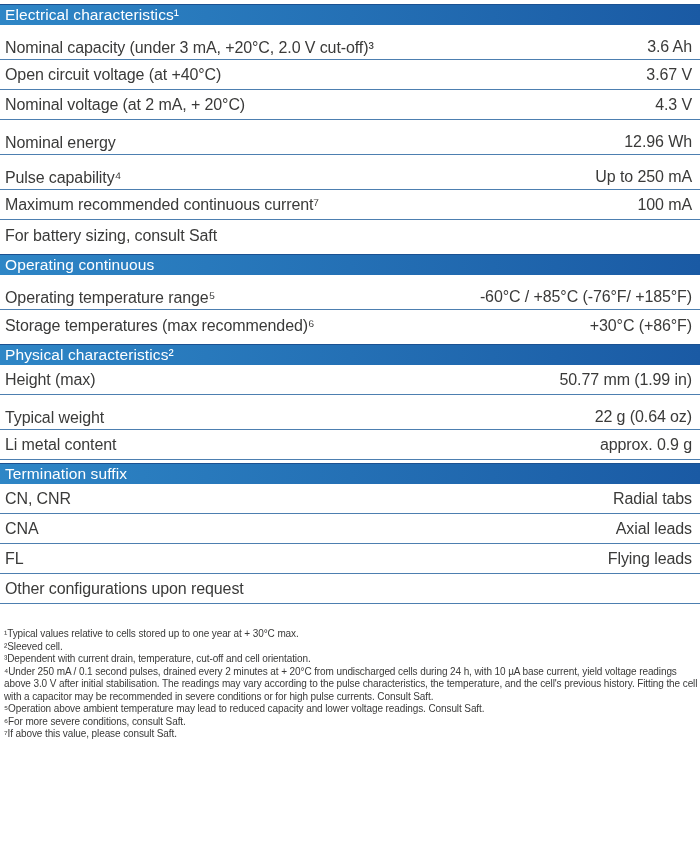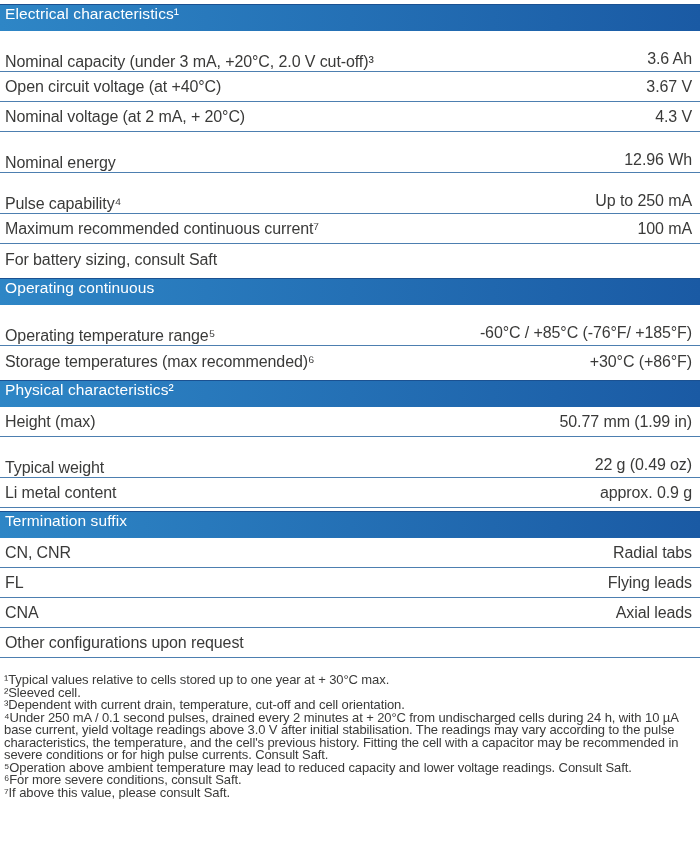--- a/index.html
+++ b/index.html
@@ -6,23 +6,24 @@
   body {
     width: 700px;
     font-family: "Liberation Sans", sans-serif;
     color: var(--text, #3a3a39);
     -webkit-font-smoothing: antialiased;
   }
   .page { padding-top: 1px; }
 
   .sec-header {
     margin-top: 3px;
-    height: 27px;
+    height: 21px;
     box-sizing: border-box;
     display: flex;
+    align-items: center;
     padding-left: 5px;
     color: var(--header-text, #fff);
     font-size: 15.5px;
     letter-spacing: 0.1px;
     background: linear-gradient(90deg, var(--header-left, #2e86c6), var(--header-right, #1a5aa4));
     border-top: 1px solid var(--header-top-edge, #1b5191);
   }
 
   .row {
     display: flex;
@@ -30,28 +31,28 @@
     align-items: center;
     min-height: 29px;
     border-bottom: 1.7px solid var(--line, #4d7fb0);
     padding: 0 8px 0 5px;
     font-size: 16px;
     letter-spacing: -0.1px;
   }
   .row .label { white-space: pre; }
   .row .value { white-space: pre; text-align: left; }
   .row.tall { min-height: 34px; align-items: stretch; }
-  .row.tall .label { padding-top: 22px; }
+  .row.tall .label { padding-top: 14px; }
   .row.tall .value { align-self: flex-end; padding-bottom: 3px; }
   .row.noline { border-bottom: none; min-height: 31px; }
 
   .footnotes {
-    margin-top: 16px;
+    margin-top: 24px;
     padding: 0 2px 0 4px;
-    font-size: 13px;
+    font-size: 10px;
     line-height: 12.5px;
     letter-spacing: -0.1px;
   }
 </style>
 </head>
 <body>
 
 <div class="page">
   <div id="spec-table">
   <section class="section">
@@ -119,21 +120,21 @@
     </div>
     <div class="sec-body">
 
   <div class="row">
     <span class="label">Height (max)</span>
     <span class="value">50.77 mm (1.99 in)</span>
   </div>
 
   <div class="row tall">
     <span class="label">Typical weight</span>
-    <span class="value">22 g (0.49 oz)</span>
+    <span class="value">22 g (0.64 oz)</span>
   </div>
 
   <div class="row">
     <span class="label">Li metal content</span>
     <span class="value">approx. 0.9 g</span>
   </div>
 </div>
   </section>
 
   <section class="section">
@@ -141,27 +142,27 @@
       <span class="sec-title">Termination suffix</span>
     </div>
     <div class="sec-body">
   <div class="row">
     <span class="label">CN, CNR</span>
     <span class="value">Radial tabs</span>
   </div>
 
 
   <div class="row">
-    <span class="label">FL</span>
-    <span class="value">Flying leads</span>
+    <span class="label">CNA</span>
+    <span class="value">Axial leads</span>
   </div>
 
   <div class="row">
-    <span class="label">CNA</span>
-    <span class="value">Axial leads</span>
+    <span class="label">FL</span>
+    <span class="value">Flying leads</span>
   </div>
 
   <div class="row">
     <span class="label">Other configurations upon request</span>
     <span class="value"></span>
   </div>
 </div>
   </section>
 </div>
   <div id="footnotes" class="footnotes">

